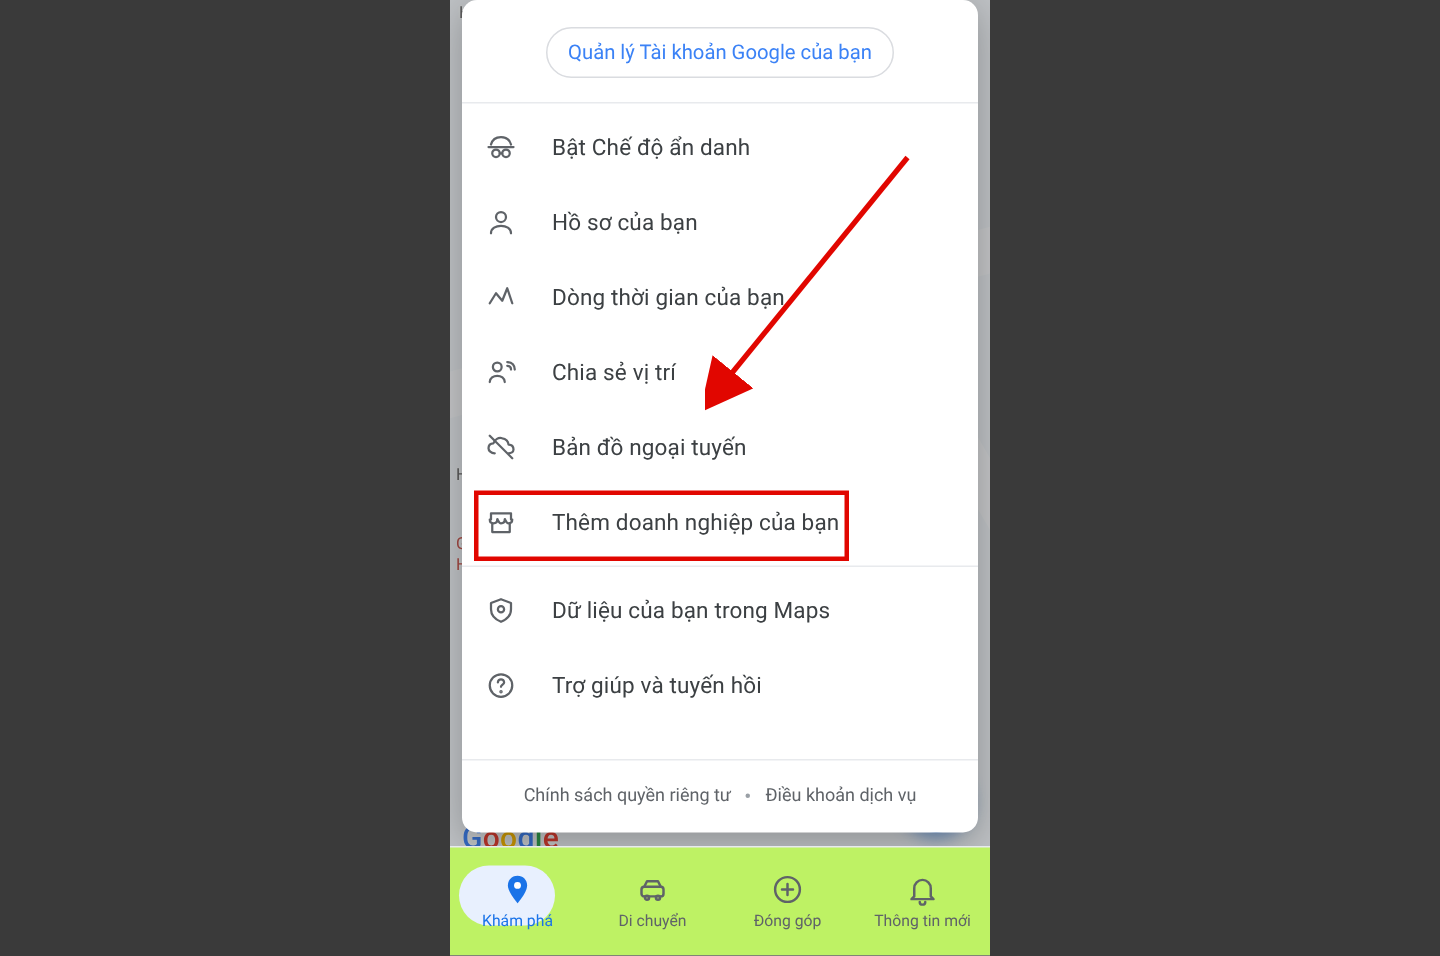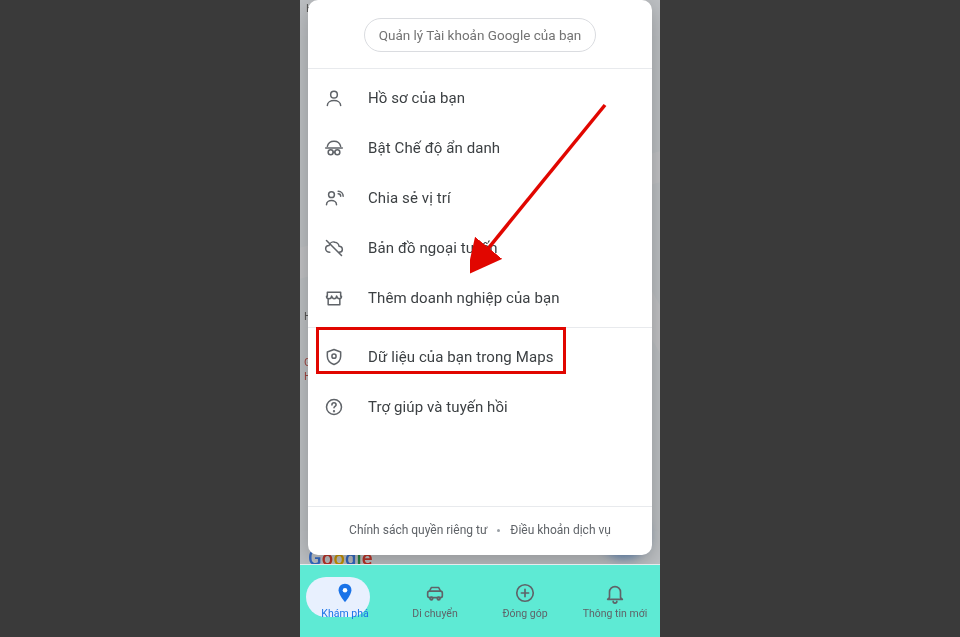--- a/index.html
+++ b/index.html
@@ -83,21 +83,21 @@
   .manage-wrap {
     display: flex;
     justify-content: center;
     padding: 18px 12px 16px;
   }
   .manage-btn {
     border: 1px solid #dadce0;
     border-radius: 18px;
     padding: 8px 14px;
     font-size: 13.5px;
-    color: #737373;
+    color: #3b82f6;
     background: #fff;
     cursor: pointer;
   }
   .divider {
     height: 1px;
     background: #e8eaed;
   }
   .menu {
     flex: 1;
     padding: 4px 0 0 0;
@@ -159,21 +159,21 @@
     color: #5f6368;
   }
   .footer-links .dot {
     width: 3px; height: 3px; background: #9aa0a6; border-radius: 50%;
   }
   
   .navbar {
     position: absolute;
     left: 0; right: 0; bottom: 0;
     height: 72px;
-    background: #5eead4;
+    background: #bef264;
     display: flex;
     justify-content: space-around;
     align-items: center;
     border-top: 1px solid #e8eaed;
   }
   .nav-item {
     display: flex;
     flex-direction: column;
     align-items: center;
     gap: 3px;
@@ -243,40 +243,48 @@
           <span>Quản lý Tài khoản Google của bạn</span>
         </div>
       </div>
       <div class="divider"></div>
 
       <div class="menu" style="position:relative">
 
         <div class="item">
           <span class="ic">
             <svg viewBox="0 0 24 24">
-                <circle cx="12" cy="8" r="4"></circle>
-                <path d="M4 21c0-4 4-6 8-6s8 2 8 6"></path>
-              </svg>
-          </span>
-          <span class="label">Hồ sơ của bạn</span>
-        </div>
-
-        <div class="item">
-          <span class="ic">
-            <svg viewBox="0 0 24 24">
                 <path d="M4 10c1-4 3-6 8-6s7 2 8 6"></path>
                 <path d="M2 12h20"></path>
                 <circle cx="8" cy="17" r="3"></circle>
                 <circle cx="16" cy="17" r="3"></circle>
                 <path d="M11 17h2"></path>
               </svg>
           </span>
           <span class="label">Bật Chế độ ẩn danh</span>
         </div>
 
+        <div class="item">
+          <span class="ic">
+            <svg viewBox="0 0 24 24">
+                <circle cx="12" cy="8" r="4"></circle>
+                <path d="M4 21c0-4 4-6 8-6s8 2 8 6"></path>
+              </svg>
+          </span>
+          <span class="label">Hồ sơ của bạn</span>
+        </div>
+
+        <div class="item">
+          <span class="ic">
+            <svg viewBox="0 0 24 24">
+                <path d="M3 17l5-8 5 6 4-10 4 12"></path>
+              </svg>
+          </span>
+          <span class="label">Dòng thời gian của bạn</span>
+        </div>
 
         <div class="item">
           <span class="ic">
             <svg viewBox="0 0 24 24">
                 <circle cx="9" cy="8" r="3.5"></circle>
                 <path d="M3 20c0-3 3-5 6-5s6 2 6 5"></path>
                 <path d="M17 7c2 0 3 1.5 3 3"></path>
                 <path d="M17 4c4 0 6 3 6 6"></path>
               </svg>
           </span>

